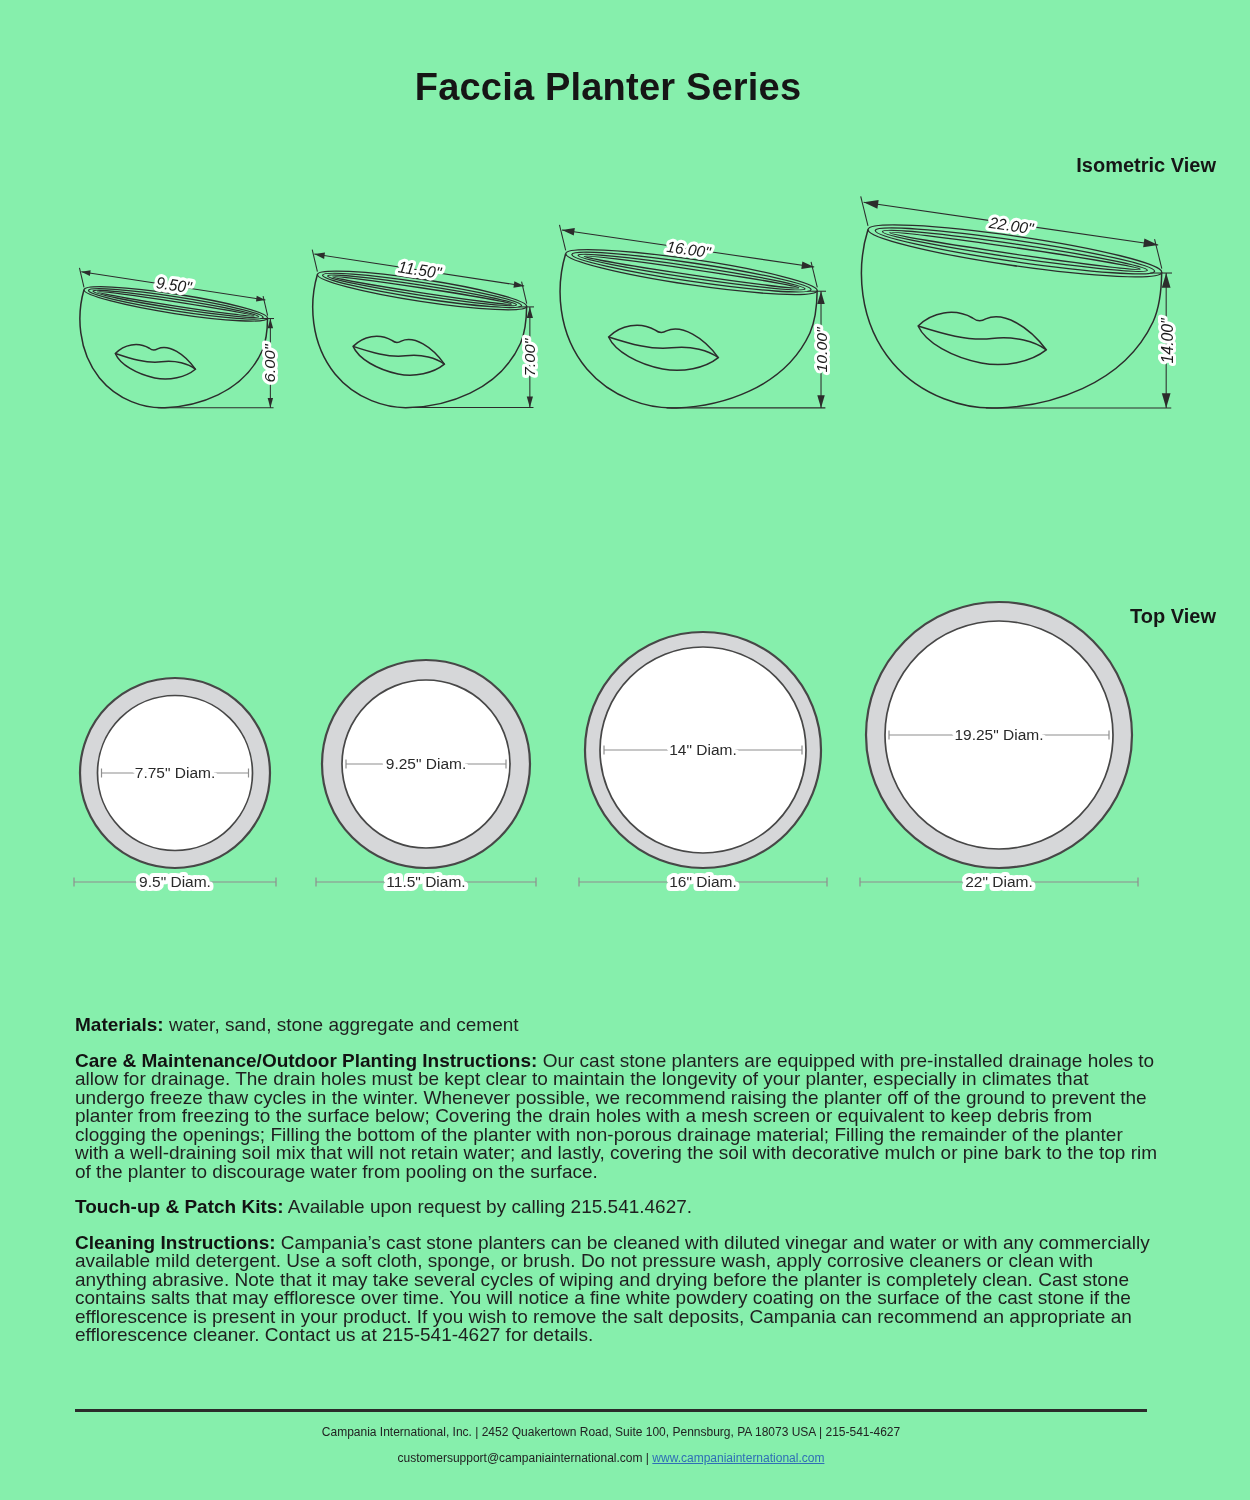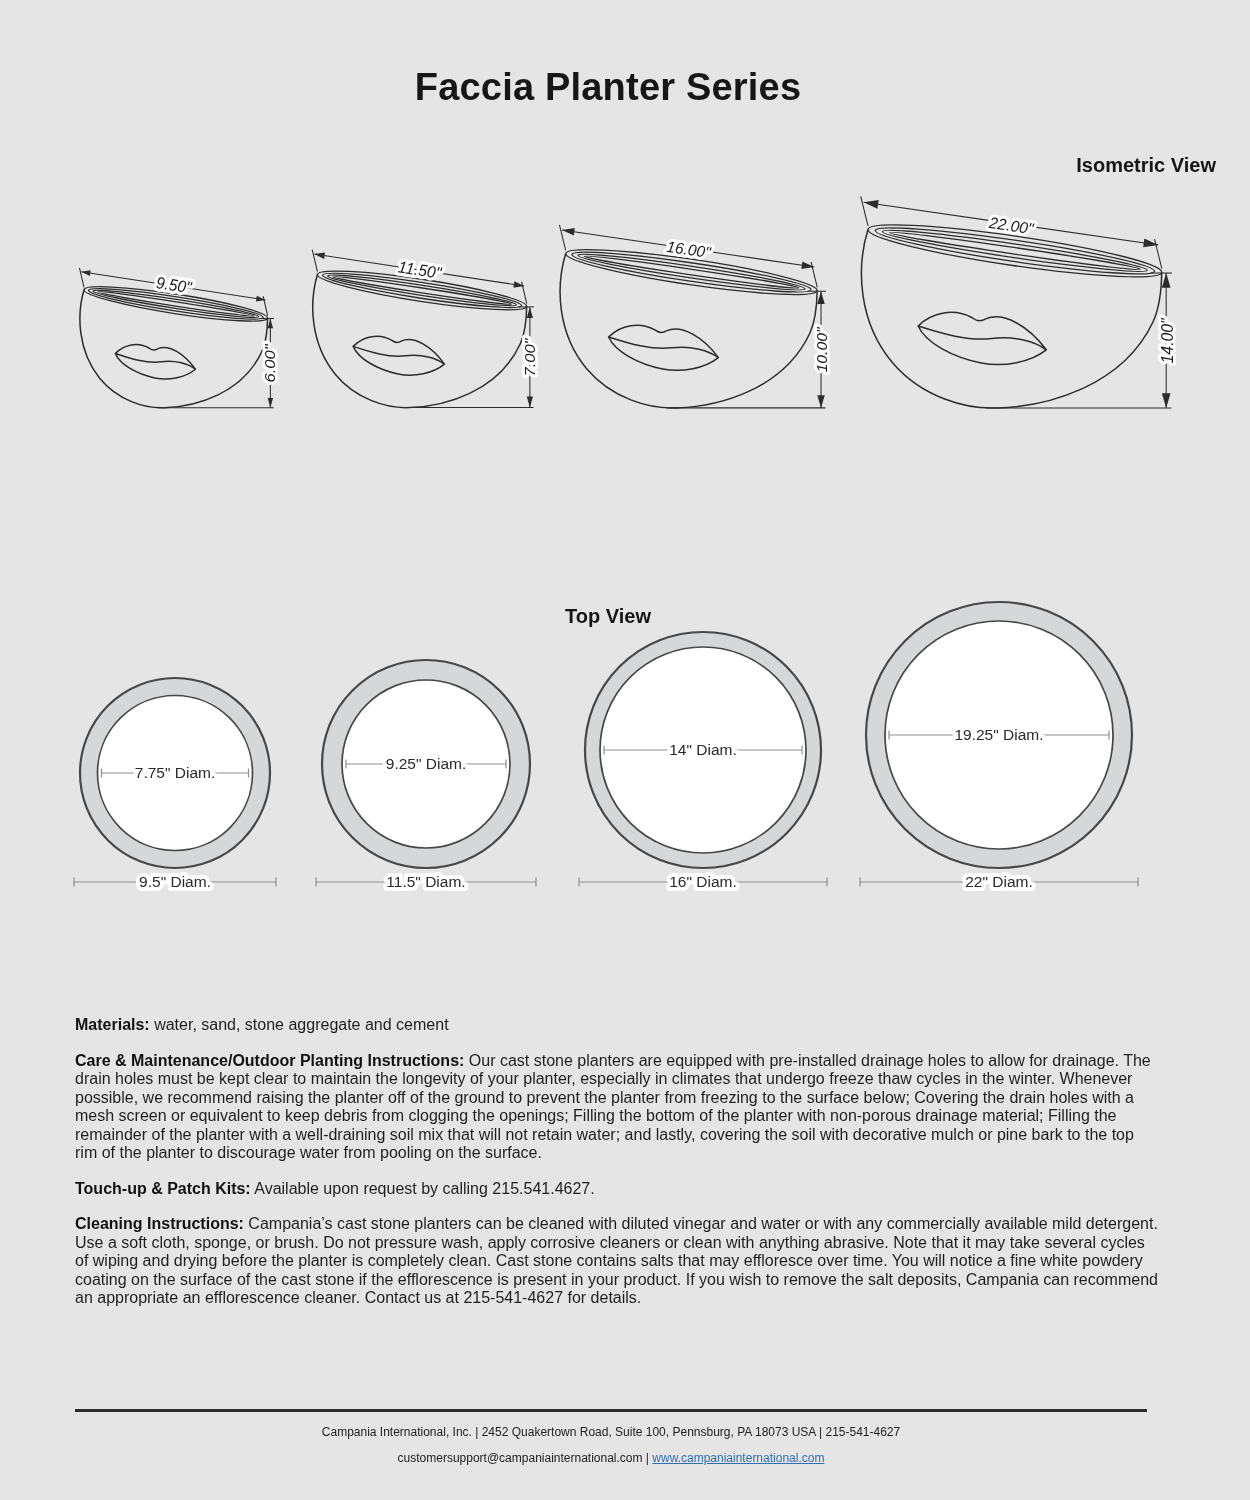--- a/index.html
+++ b/index.html
@@ -1,40 +1,40 @@
 <!DOCTYPE html>
 <html><head>
 <meta charset="utf-8">
 <style>
   html,body{margin:0;padding:0;background:#fff;}
-  .page{position:relative;width:1250px;height:1500px;background:#e5e5e5;overflow:hidden;
+  .page{position:relative;width:1250px;height:1500px;background:#86efac;overflow:hidden;
         font-family:"Liberation Sans",sans-serif;color:#1f1f1f;}
   .abs{position:absolute;}
   .center-line{left:0;width:1216px;text-align:center;}
   .title{top:40px;font-size:38px;line-height:44px;font-weight:bold;color:#161616;letter-spacing:.2px;}
   .view-heading{font-size:20px;font-weight:bold;color:#161616;}
   .iso-heading{top:137px;text-align:right;}
-  .top-heading{top:588px;}
+  .top-heading{top:588px;text-align:right;}
 
   svg.planter{position:absolute;overflow:visible;}
   svg.planter .rim ellipse{fill:none;stroke:#2c2c2c;stroke-width:1.3;vector-effect:non-scaling-stroke;}
   svg.planter path.draw{fill:none;stroke:#2c2c2c;stroke-width:1.5;vector-effect:non-scaling-stroke;}
   svg.planter .dims line{stroke:#2c2c2c;stroke-width:1.05;fill:none;vector-effect:non-scaling-stroke;}
   .arrowline{marker-start:url(#dimarrow);marker-end:url(#dimarrow);}
   .iso-label{font-family:"Liberation Sans",sans-serif;font-style:italic;fill:#1c1c1c;
              text-anchor:middle;paint-order:stroke;stroke:#fff;stroke-linejoin:round;}
 
   svg.topview{position:absolute;overflow:visible;}
   .ring-outer{fill:#d6d7d9;stroke:#474747;stroke-width:2.2;}
   .ring-inner{fill:#ffffff;stroke:#474747;stroke-width:1.7;}
   .gdim line{stroke:#8e8e8e;stroke-width:1.2;}
   .dimtext{font-family:"Liberation Sans",sans-serif;font-size:15.5px;fill:#2a2a2a;text-anchor:middle;
            paint-order:stroke;stroke:#fff;stroke-width:8px;stroke-linejoin:round;}
 
-  .sections{left:75px;top:1016px;width:1085px;font-size:16px;line-height:18.5px;color:#1f1f1f;}
+  .sections{left:75px;top:1016px;width:1085px;font-size:19px;line-height:18.5px;color:#1f1f1f;}
   .sections p{margin:0 0 17px 0;}
   .sections strong{color:#121212;}
 
   .footer-rule{left:75px;top:1409px;width:1072px;height:3px;background:#2b2b2b;}
   .footer{left:75px;top:1419px;width:1072px;text-align:center;font-size:12px;line-height:26px;color:#222;}
   .footer p{margin:0;}
   .footer a{color:#2f6eb5;text-decoration:underline;cursor:pointer;}
 </style>
 </head>
 <body>

